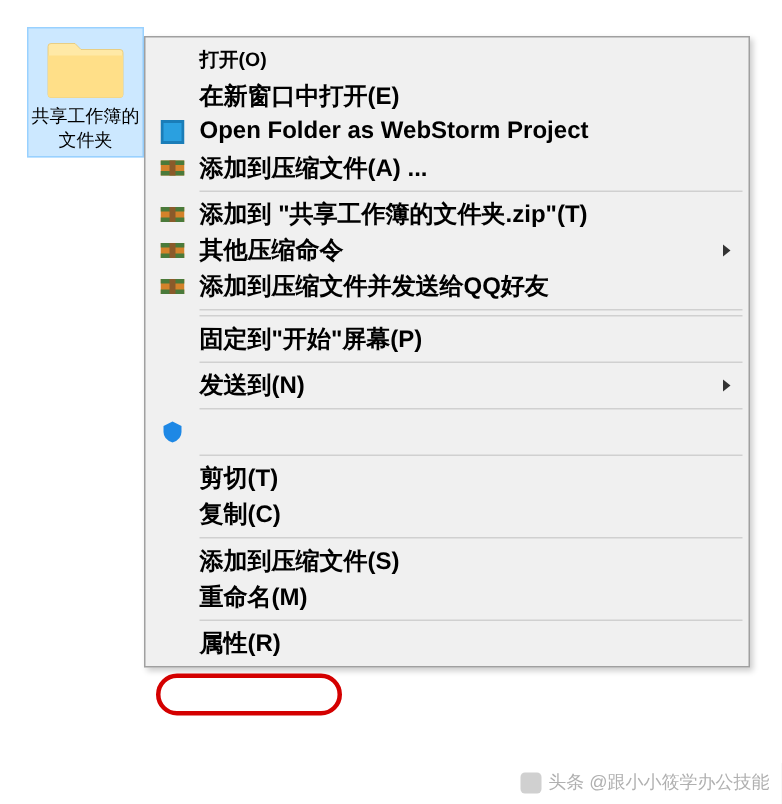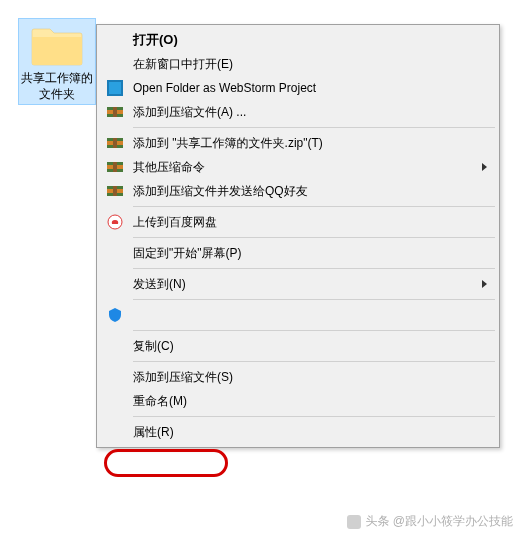--- a/index.html
+++ b/index.html
@@ -29,40 +29,42 @@
       height: 44px;
       margin: 0 auto;
       display: block;
     }
     .folder-label {
       font-size: 12px;
       color: #000;
       margin-top: 4px;
       line-height: 1.3;
       word-break: break-all;
+      font-family: Liberation Mono, monospace;
     }
     .context-menu {
       position: absolute;
       top: 24px;
       left: 96px;
       width: 404px;
       background: #f0f0f0;
       border: 1px solid #a0a0a0;
       box-shadow: 2px 2px 4px rgba(0,0,0,0.2);
       padding: 3px 2px;
     }
     .menu-item {
       display: flex;
       align-items: center;
       height: 24px;
       padding-left: 34px;
       position: relative;
       color: #000;
-      font-size: 12px;
+      font-size: 16px;
       cursor: default;
+      font-weight: bold;
     }
     .menu-item.bold { font-weight: bold; font-size: 13px; }
     .menu-icon {
       position: absolute;
       left: 8px;
       top: 50%;
       transform: translateY(-50%);
       width: 16px;
       height: 16px;
       display: flex;
@@ -176,47 +178,41 @@
       <svg width="16" height="16">
           <rect y="3" width="16" height="10" fill="#d4822a"></rect>
           <rect y="3" width="16" height="3" fill="#4a7a3a"></rect>
           <rect y="10" width="16" height="3" fill="#4a7a3a"></rect>
           <rect x="6" y="3" width="4" height="10" fill="#8a5a2a"></rect>
         </svg>
     </span>
     <span>添加到压缩文件并发送给QQ好友</span>
   </div>
   <div class="menu-sep"></div>
-  <div class="menu-item">
-    <span class="menu-icon">
-      <svg width="16" height="16">
-          <circle cx="8" cy="8" r="7" fill="#fff" stroke="#e03a3a"></circle>
-          <path d="M5 10 Q4 6 8 6 Q12 6 11 10 Z" fill="#e03a3a"></path>
-        </svg>
-    </span>
-    <span>上传到百度网盘</span>
-  </div>
   <div class="menu-sep"></div>
   <div class="menu-item">
       <span>固定到"开始"屏幕(P)</span>
     </div>
   <div class="menu-sep"></div>
   <div class="menu-item">
     <span>发送到(N)</span>
     <span class="submenu-arrow"></span>
   </div>
   <div class="menu-sep"></div>
   <div class="menu-item">
     <span class="menu-icon">
       <svg width="16" height="16">
           <path d="M8 1 L14 4 L14 8 Q14 13 8 15 Q2 13 2 8 L2 4 Z" fill="#1e88e5"></path>
         </svg>
     </span>
   </div>
   <div class="menu-sep"></div>
+  <div class="menu-item">
+      <span>剪切(T)</span>
+    </div>
   <div class="menu-item">
       <span>复制(C)</span>
     </div>
   <div class="menu-sep"></div>
   <div class="menu-item">
       <span>添加到压缩文件(S)</span>
     </div>
   <div class="menu-item">
       <span>重命名(M)</span>
     </div>

